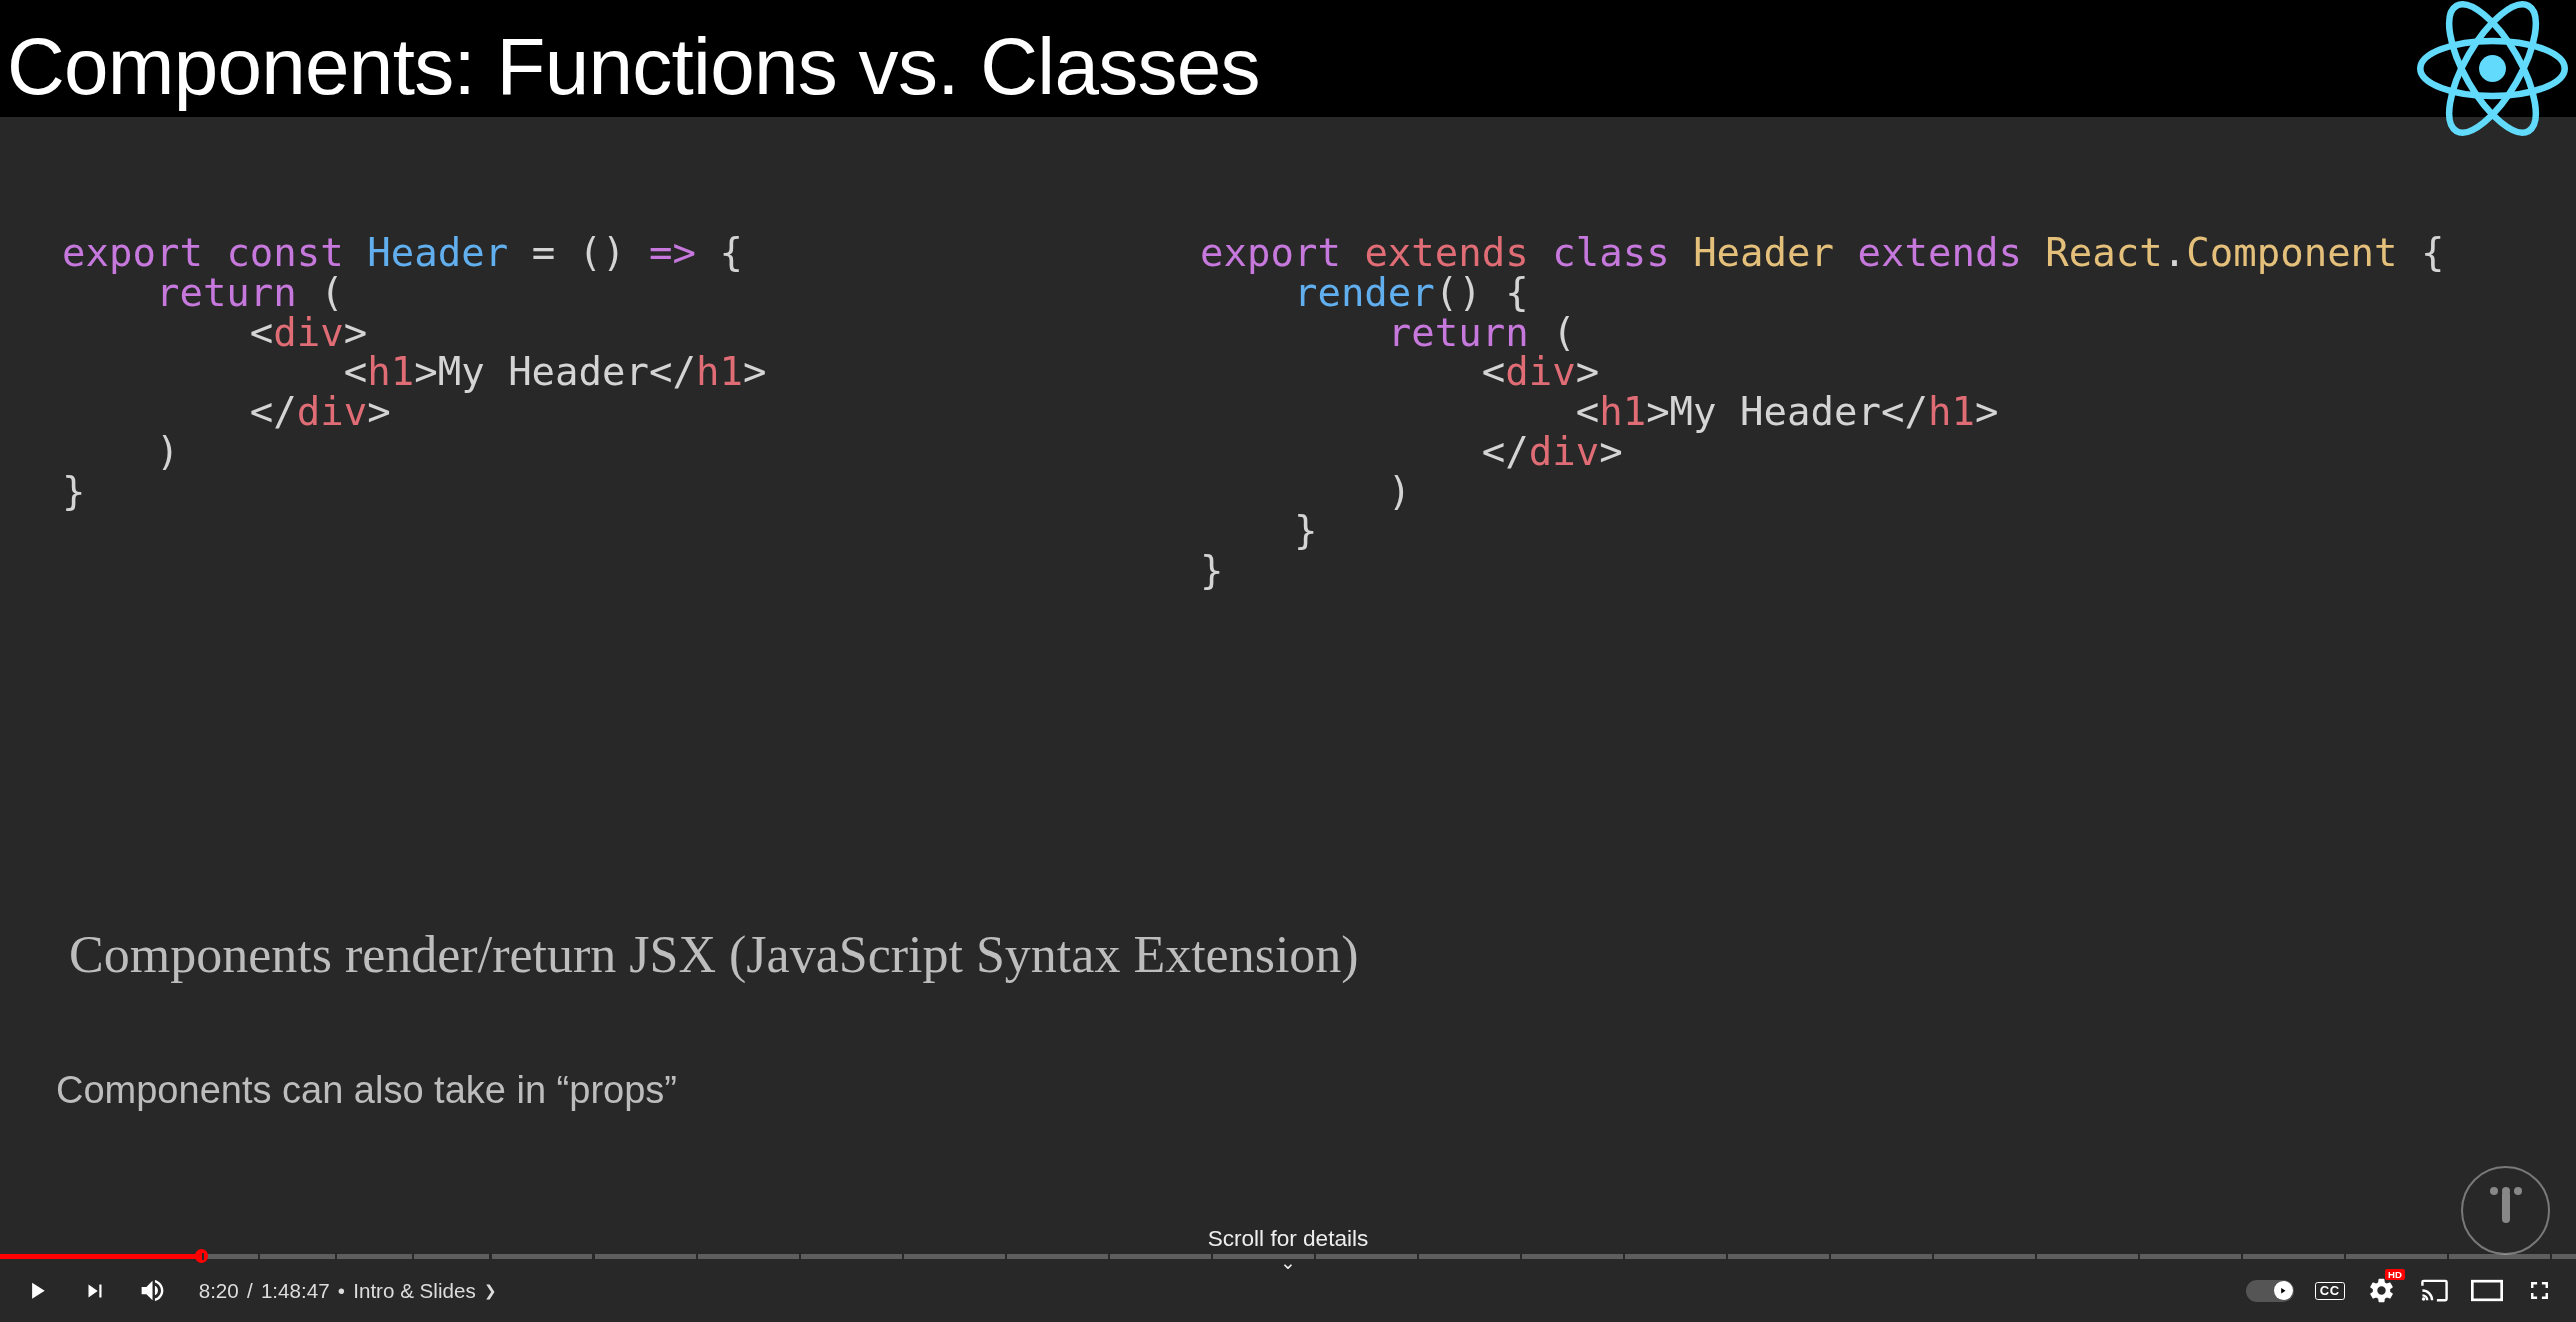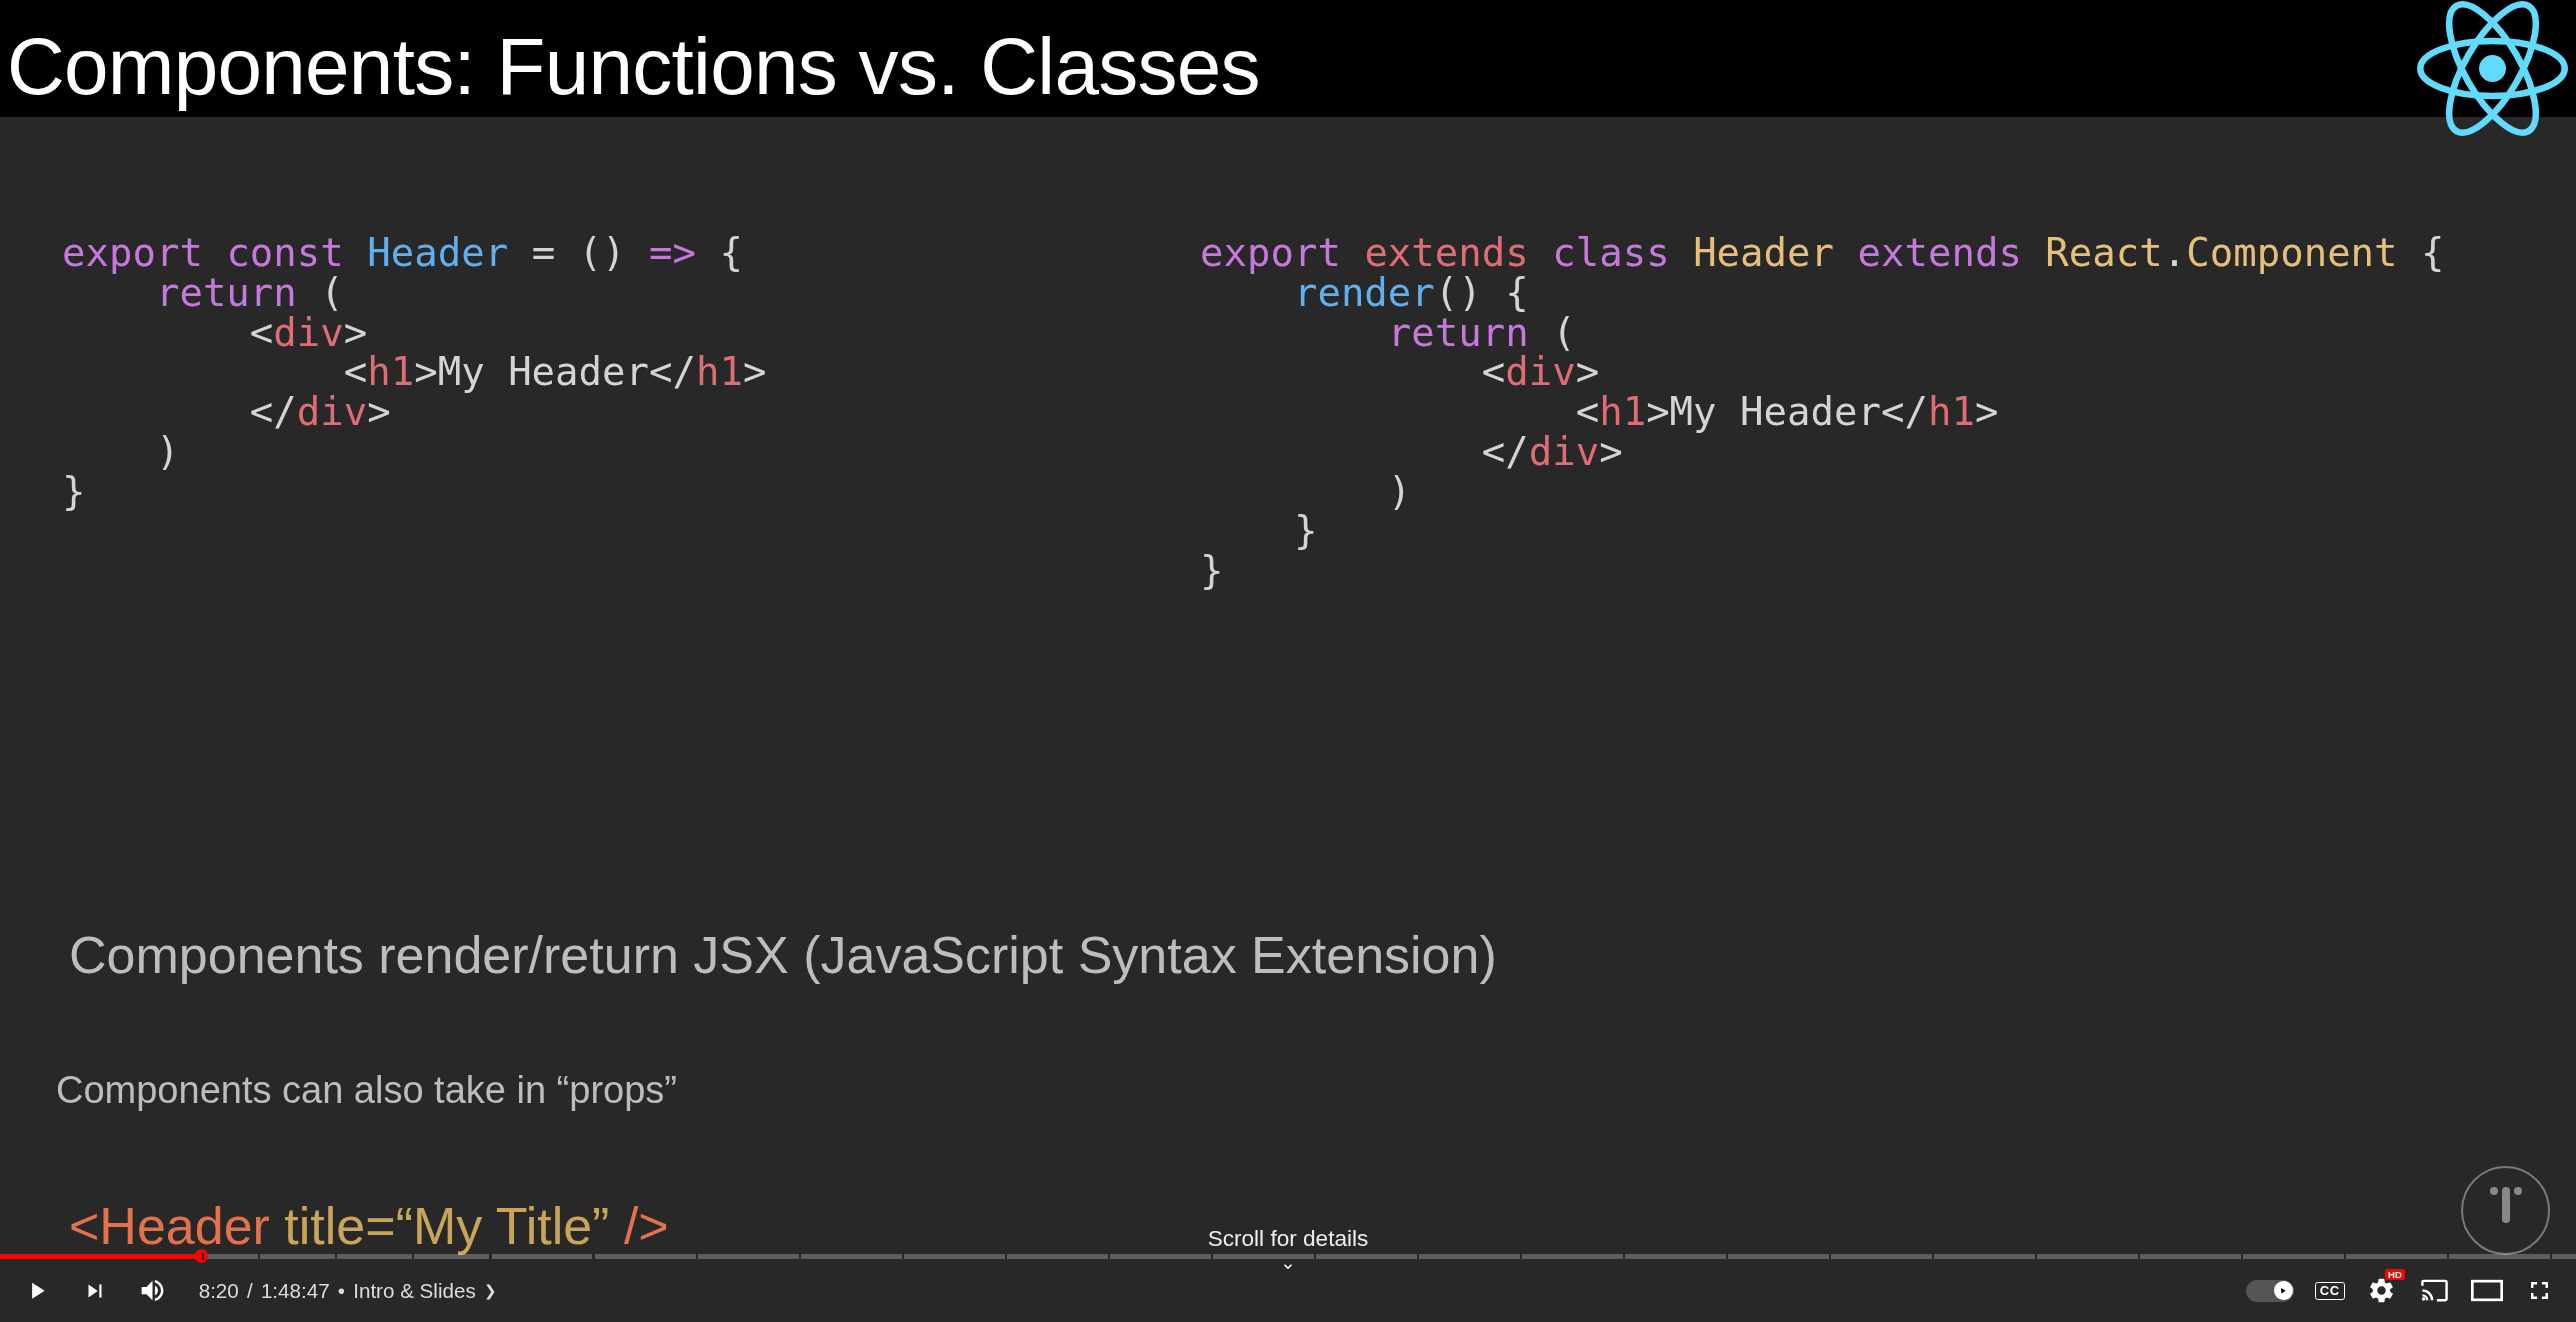--- a/index.html
+++ b/index.html
@@ -8,21 +8,21 @@
   .black-bar { position:absolute; top:0; left:0; right:0; height:117px; background:#000; }
   .slide-title { position:absolute; top:20.6px; left:6.9px; font-size:80px; font-weight:400; color:#fff; letter-spacing:-0.7px; }
   .react-logo { position:absolute; top:0; right:8.2px; }
   .code-left { position:absolute; top:233px; left:62px; width:1014px; }
   .code-right { position:absolute; top:233px; left:1200px; width:1302px; }
   pre { font-family:Menlo,Consolas,monospace; font-size:39px; line-height:1.02; color:#d4d4d4; white-space:pre; }
   .kw-purple { color:#c678dd; }
   .kw-blue { color:#61afef; }
   .kw-yellow { color:#e5c07b; }
   .kw-red { color:#e06c75; }
-  .text-line-1 { position:absolute; top:925px; left:69px; font-size:52px; color:#bdbdbd; }
+  .text-line-1 { position:absolute; top:925px; left:69px; font-size:52px; color:#bdbdbd;font-family:Liberation Serif, serif; }
   .text-line-2 { position:absolute; top:1069px; left:56px; font-size:38px; color:#bdbdbd; }
   .code-line-3 { position:absolute; top:1196px; left:69px; font-family:Arial,Helvetica,sans-serif; font-size:52px; }
   .jsx-orange { color:#e2714c; }
   .jsx-gold { color:#c9a55a; }
   .scroll-details { position:absolute; bottom:48px; left:50%; transform:translateX(-50%); color:#eee; font-size:22.6px; text-align:center; }
   .scroll-details .chev { font-size:19px; display:block; margin-top:-1.4px; }
   .progress-container { position:absolute; bottom:63px; left:0; right:0; height:5.5px; background:rgba(255,255,255,0.25); }
   .progress-played { position:absolute; left:0; top:0; bottom:0; background:#ff0000; }
   .progress-handle { position:absolute; top:-4.1px; width:13.7px; height:13.7px; border-radius:50%; background:#ff0000; margin-left:-6.9px; }
   .controls { position:absolute; bottom:0; left:0; right:0; height:63px; display:flex; align-items:center; padding:0 20.6px; }
@@ -78,23 +78,20 @@
             &lt;<span class="kw-red">div</span>&gt;
                 &lt;<span class="kw-red">h1</span>&gt;My Header&lt;/<span class="kw-red">h1</span>&gt;
             &lt;/<span class="kw-red">div</span>&gt;
         )
     }
 }</pre>
   </div>
 
   <div class="text-line-1">Components render/return JSX (JavaScript Syntax Extension)</div>
   <div class="text-line-2">Components can also take in “props”</div>
-  <div class="code-line-3">
-    <span class="jsx-orange">&lt;Header</span><span class="jsx-gold"> title=“My Title” </span><span class="jsx-orange">/&gt;</span>
-  </div>
 
   <div class="watermark">
     <div class="watermark-inner">
       <svg width="48" height="48" viewBox="0 0 24 24">
           <g fill="#999">
             <circle cx="6" cy="5" r="2"></circle>
             <circle cx="12" cy="5" r="2"></circle>
             <circle cx="18" cy="5" r="2"></circle>
             <rect x="10" y="5" width="4" height="16" rx="2"></rect>
           </g>

